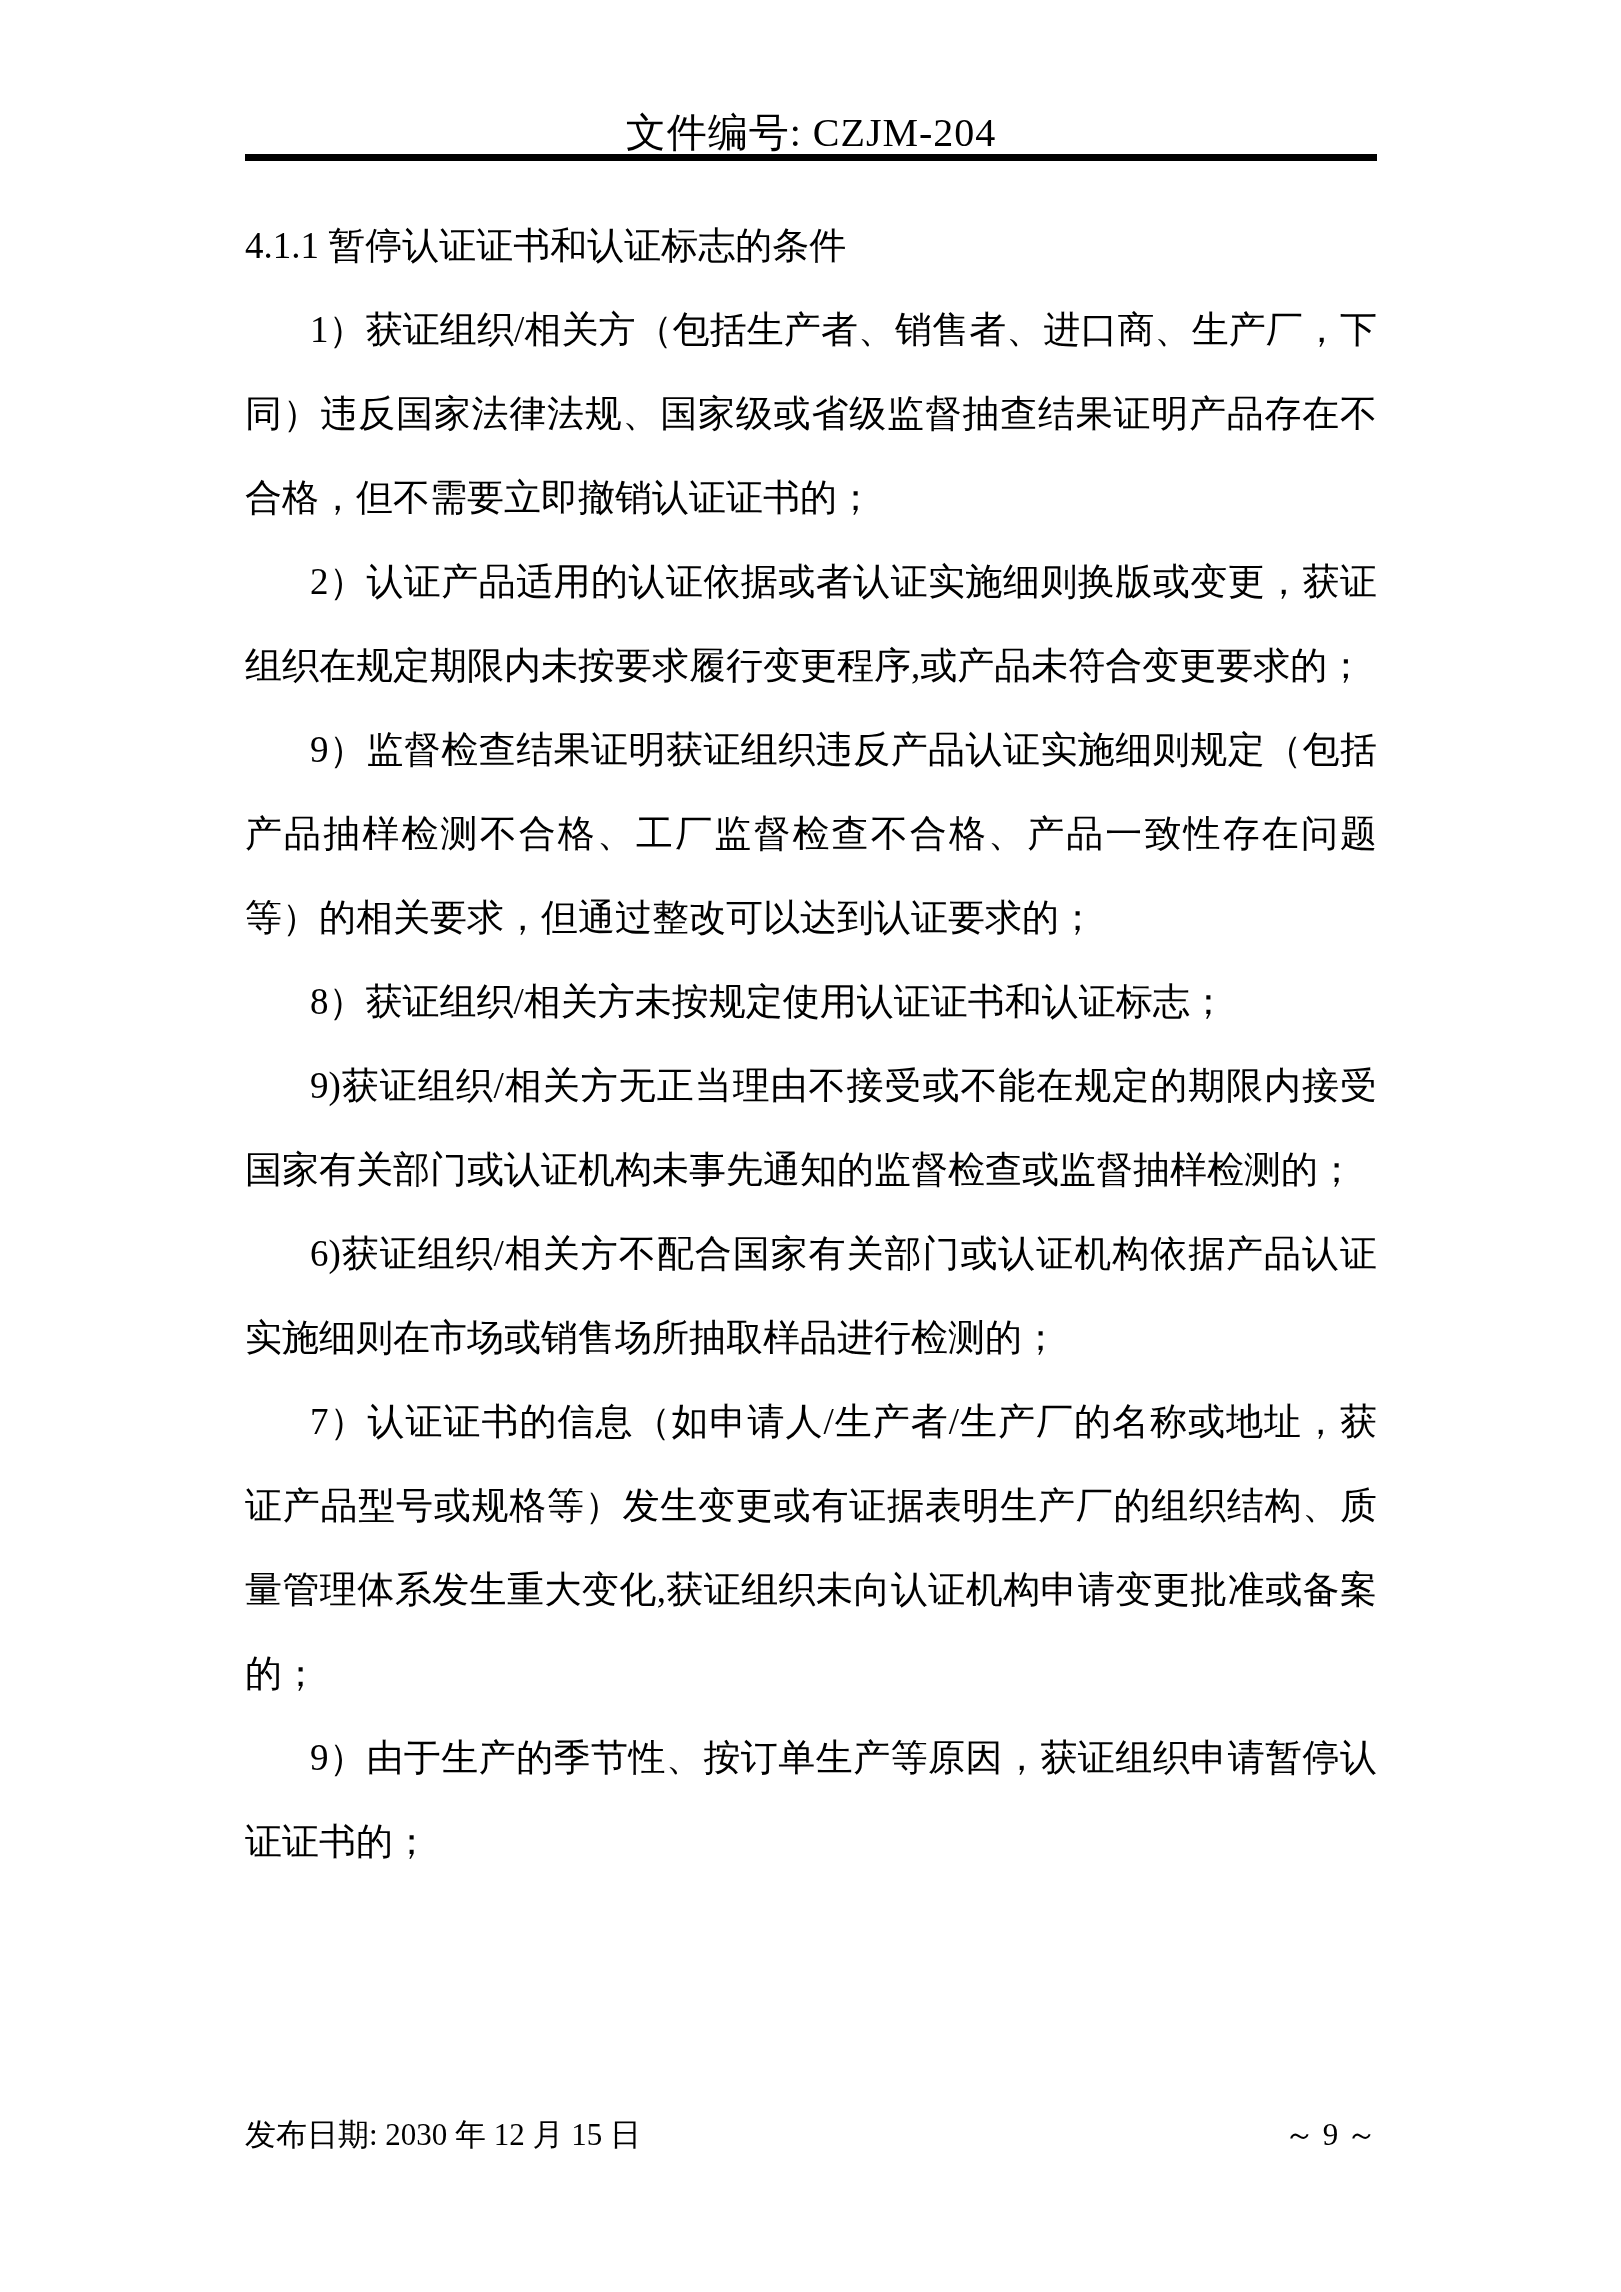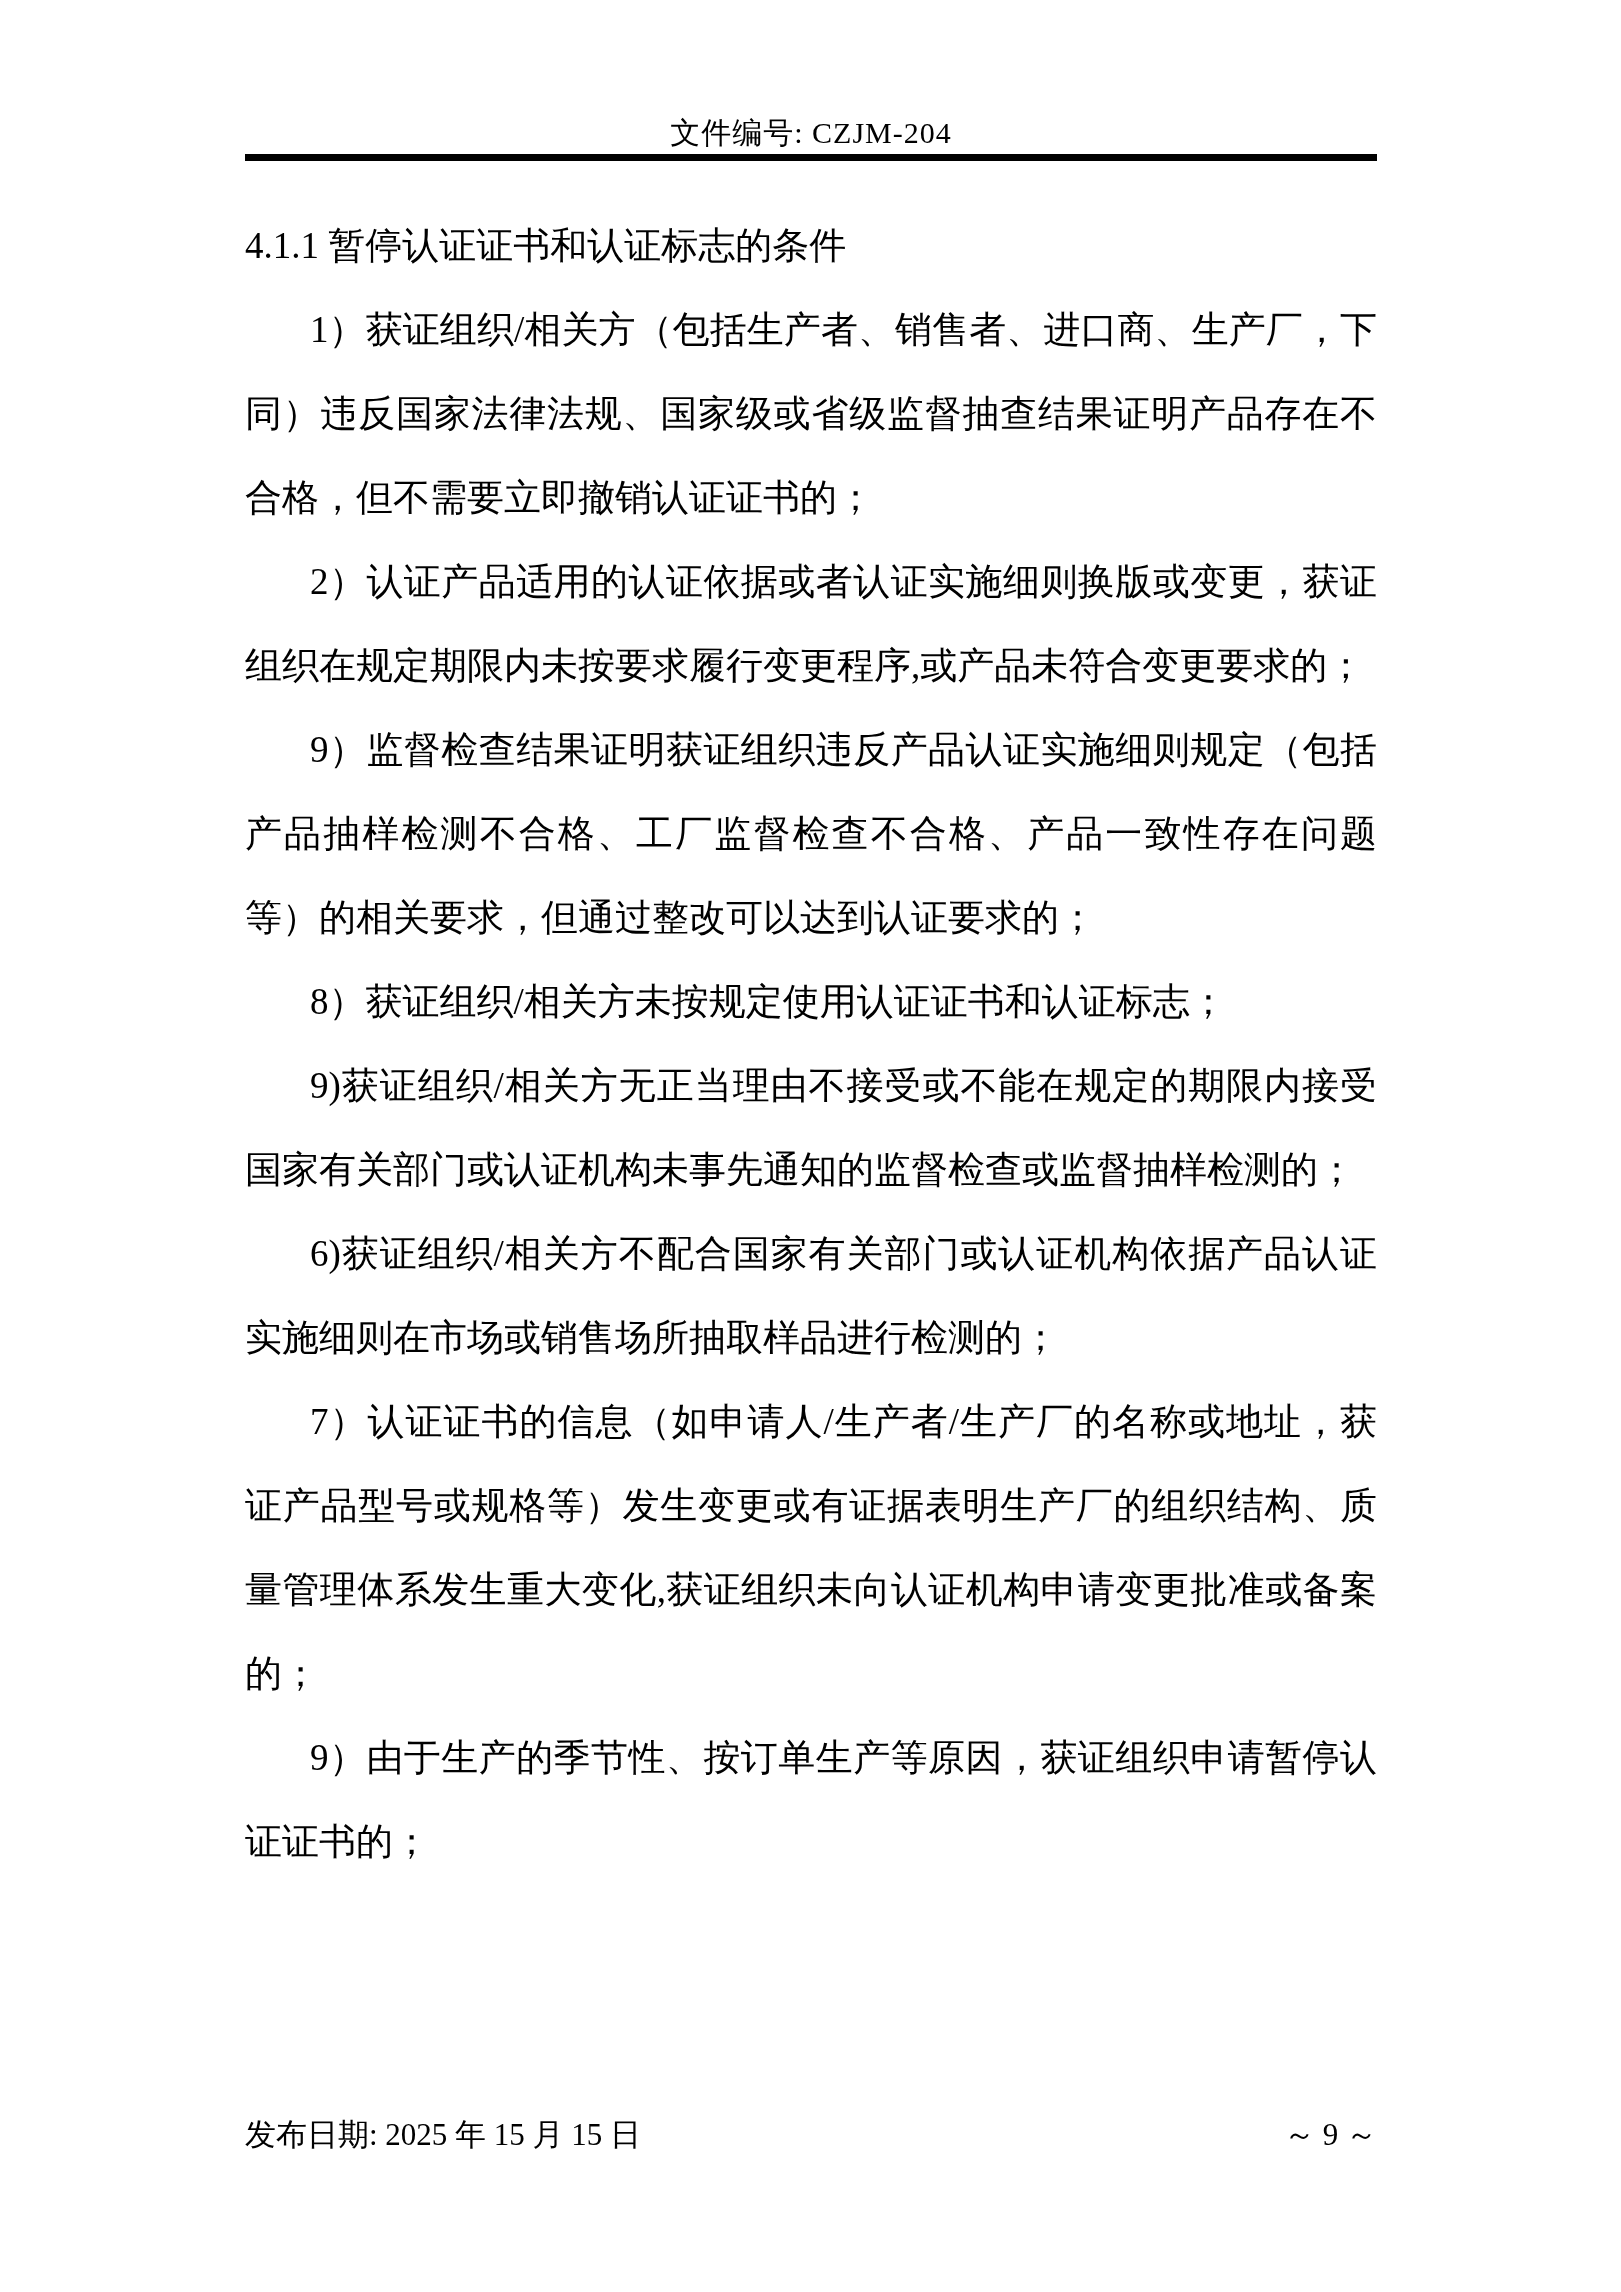--- a/index.html
+++ b/index.html
@@ -8,21 +8,21 @@
     height: 2293px;
     background: #ffffff;
     color: #000000;
     position: relative;
     font-family: "Liberation Serif", "DejaVu Serif", serif;
     overflow: hidden;
   }
   .doc-header {
     margin: 115px 244px 0 245px;
     text-align: center;
-    font-size: 30px;
+    font-size: 40px;
     line-height: 35px;
     padding-bottom: 3.9px;
     border-bottom: 7.8px solid #000000;
     letter-spacing: 1px;
   }
   .content {
     margin: 0 244px 0 245px;
     padding-top: 43px;
     font-size: 37px;
     line-height: 84px;
@@ -60,18 +60,18 @@
         <p class="para">9）监督检查结果证明获证组织违反产品认证实施细则规定（包括产品抽样检测不合格、工厂监督检查不合格、产品一致性存在问题等）的相关要求，但通过整改可以达到认证要求的；</p>
         <p class="para">8）获证组织/相关方未按规定使用认证证书和认证标志；</p>
         <p class="para">9)获证组织/相关方无正当理由不接受或不能在规定的期限内接受国家有关部门或认证机构未事先通知的监督检查或监督抽样检测的；</p>
         <p class="para">6)获证组织/相关方不配合国家有关部门或认证机构依据产品认证实施细则在市场或销售场所抽取样品进行检测的；</p>
         <p class="para">7）认证证书的信息（如申请人/生产者/生产厂的名称或地址，获证产品型号或规格等）发生变更或有证据表明生产厂的组织结构、质量管理体系发生重大变化,获证组织未向认证机构申请变更批准或备案的；</p>
         <p class="para">9）由于生产的季节性、按订单生产等原因，获证组织申请暂停认证证书的；</p>
       </div>
   </div>
 
   <div class="doc-footer">
-    <span>发布日期: 2025 年 15 月 15 日</span>
+    <span>发布日期: 2030 年 12 月 15 日</span>
     <span>～ 9 ～</span>
   </div>
 
 </div>
 
 
 </body></html>

